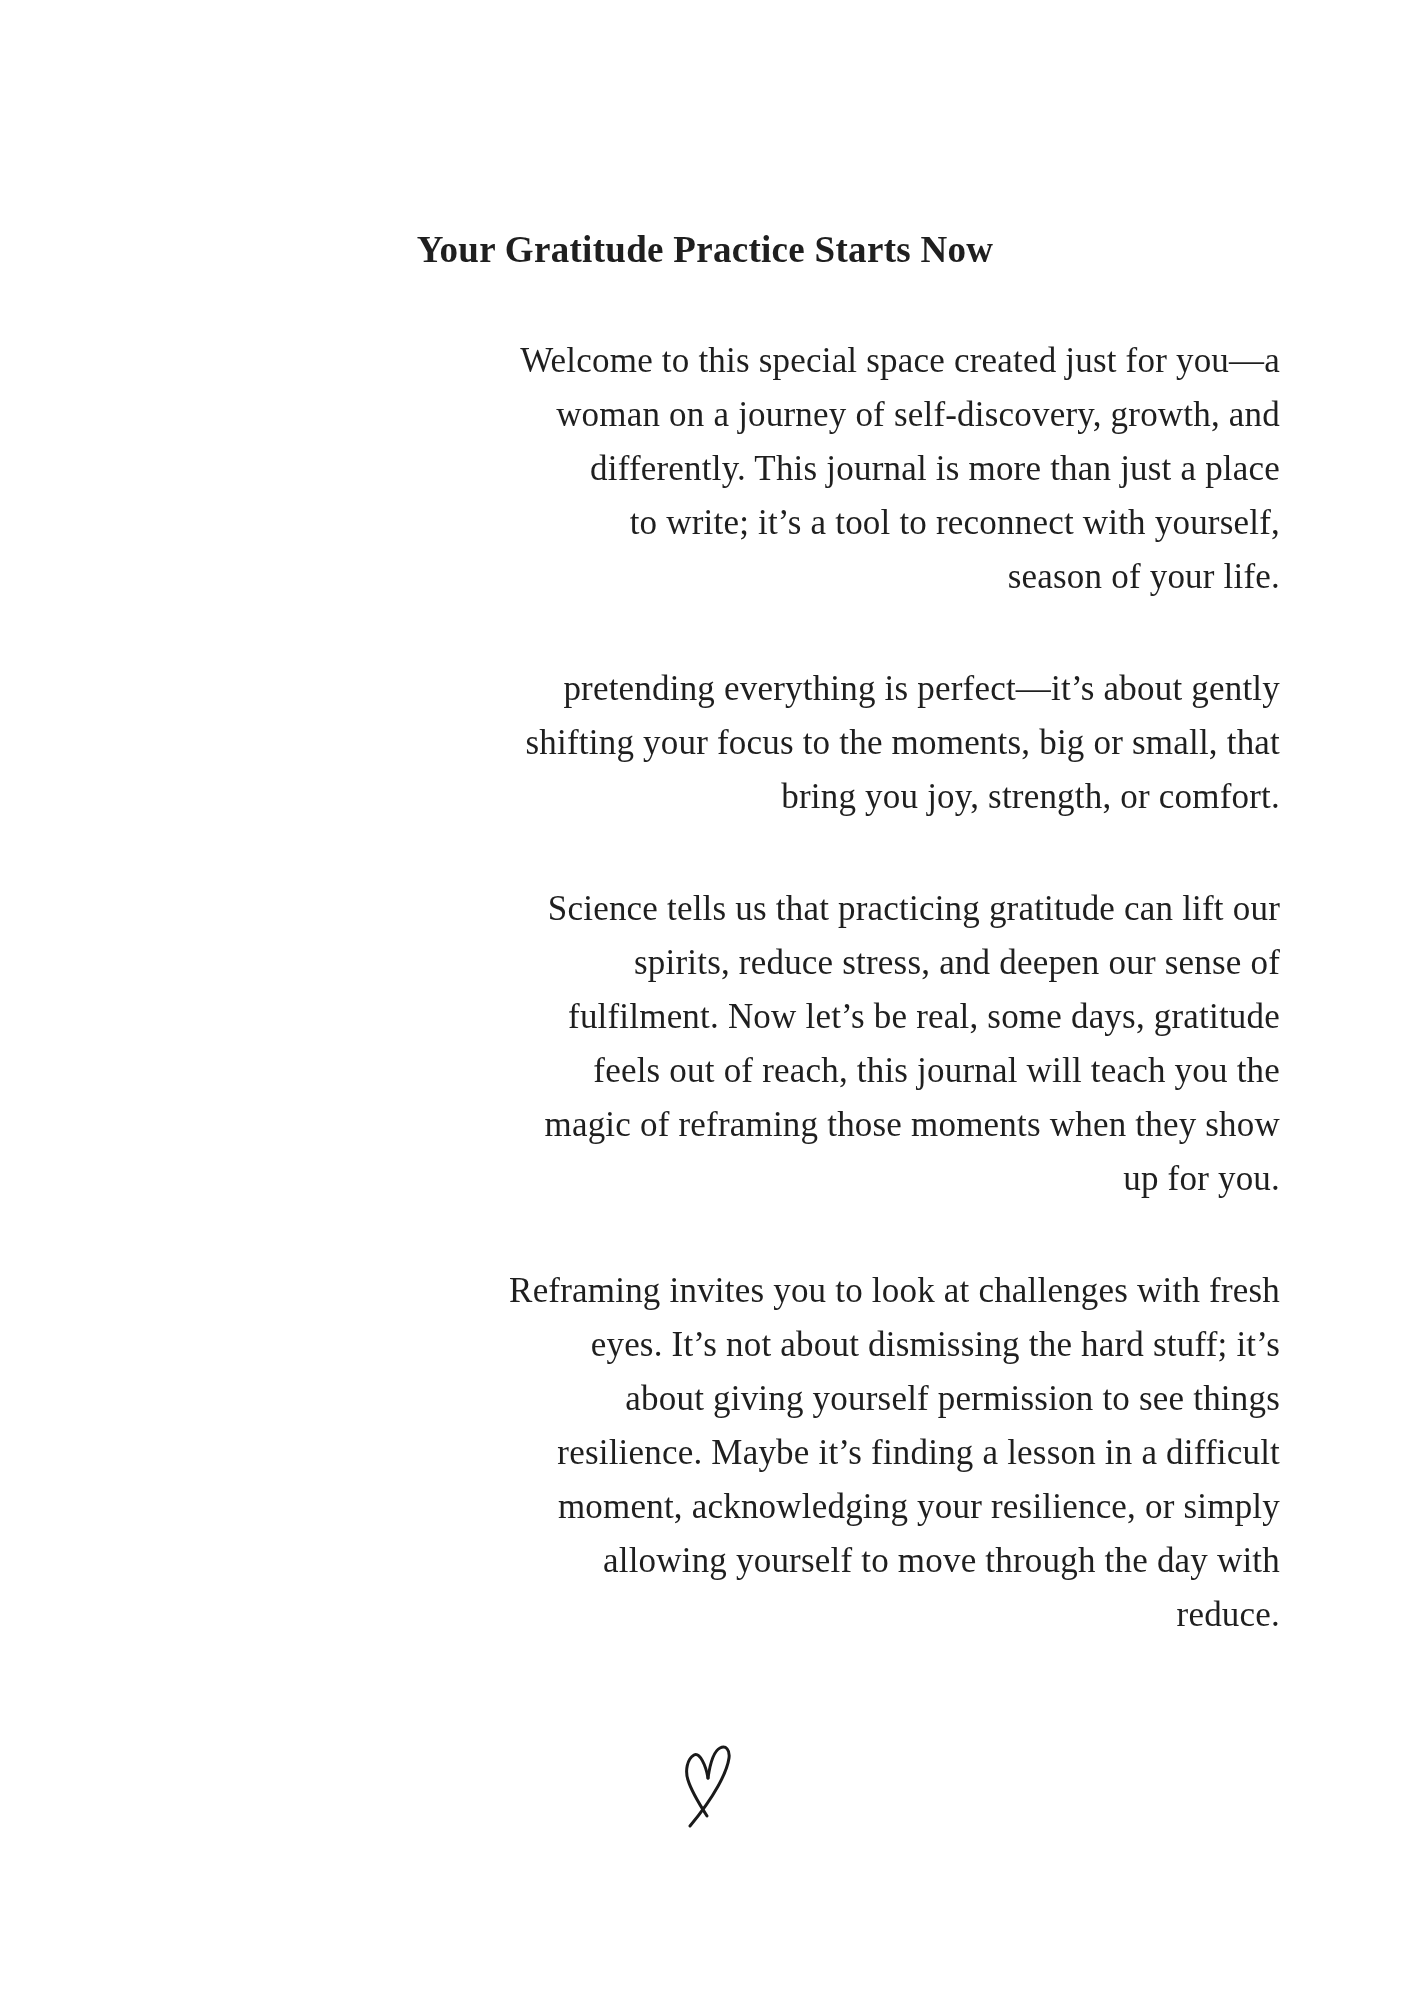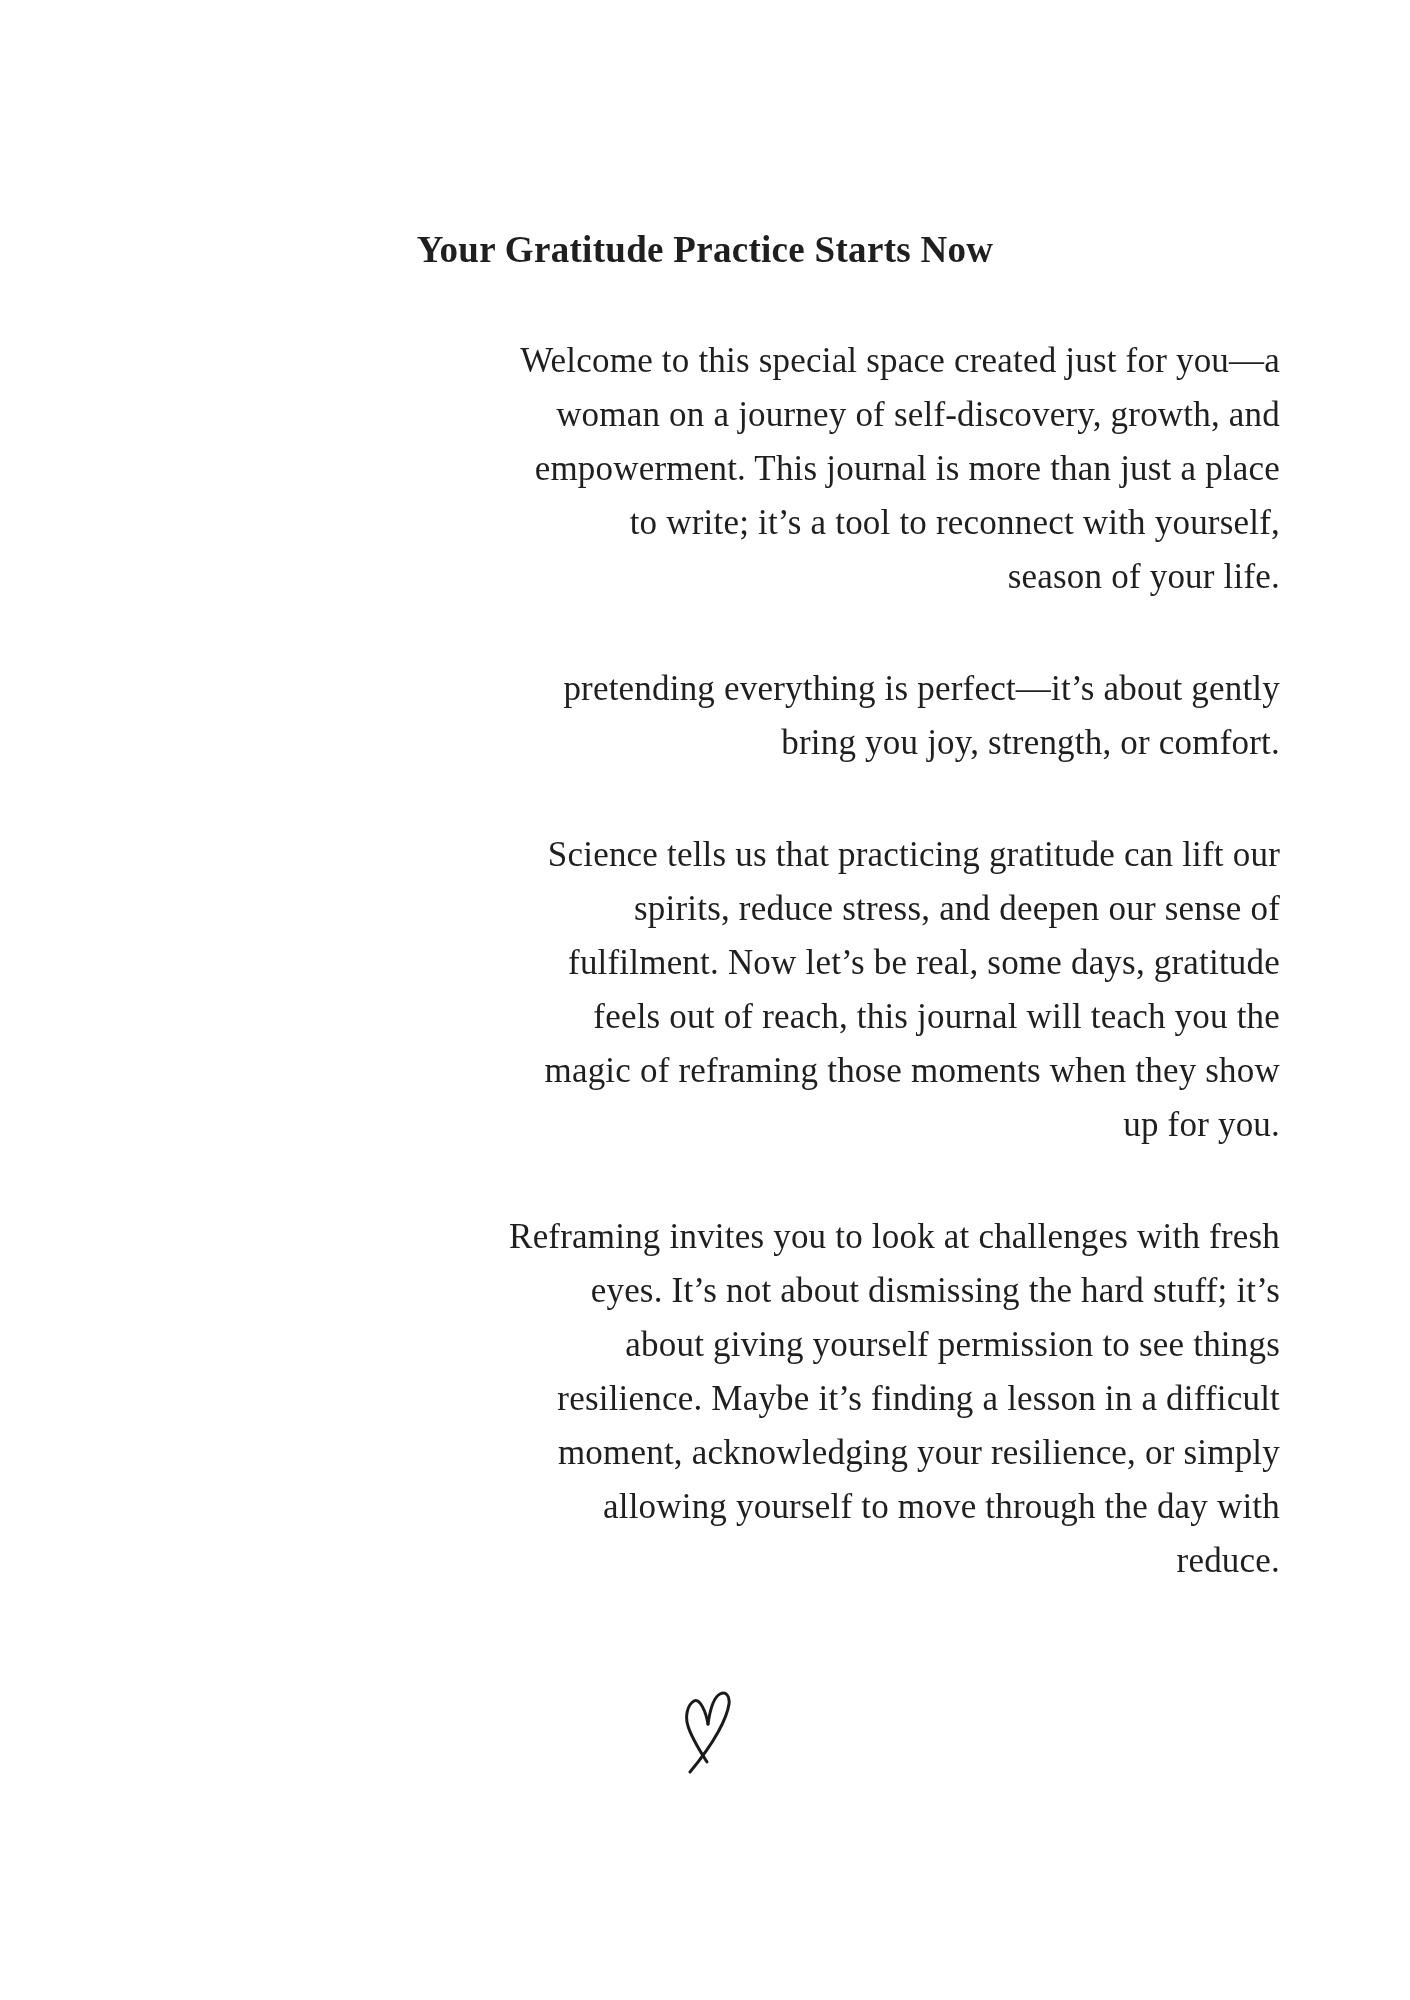--- a/index.html
+++ b/index.html
@@ -54,27 +54,28 @@
 </head>
 <body>
 
 <div class="page">
 
   <h1 class="doc-title">Your Gratitude Practice Starts Now</h1>
 
   <p class="para first">
     <span class="line">Welcome to this special space created just for you—a</span>
     <span class="line">woman on a journey of self-discovery, growth, and</span>
-    <span class="line">empowerment. This journal is more than just a place</span>
+    <span class="line">differently. This journal is more than just a place</span>
     <span class="line">to write; it’s a tool to reconnect with yourself,</span>
     <span class="line">season of your life.</span>
   </p>
 
   <p class="para">
     <span class="line">pretending everything is perfect—it’s about gently</span>
+    <span class="line">shifting your focus to the moments, big or small, that</span>
     <span class="line">bring you joy, strength, or comfort.</span>
   </p>
 
   <p class="para">
     <span class="line">Science tells us that practicing gratitude can lift our</span>
     <span class="line">spirits, reduce stress, and deepen our sense of</span>
     <span class="line">fulfilment. Now let’s be real, some days, gratitude</span>
     <span class="line">feels out of reach, this journal will teach you the</span>
     <span class="line">magic of reframing those moments when they show</span>
     <span class="line">up for you.</span>

